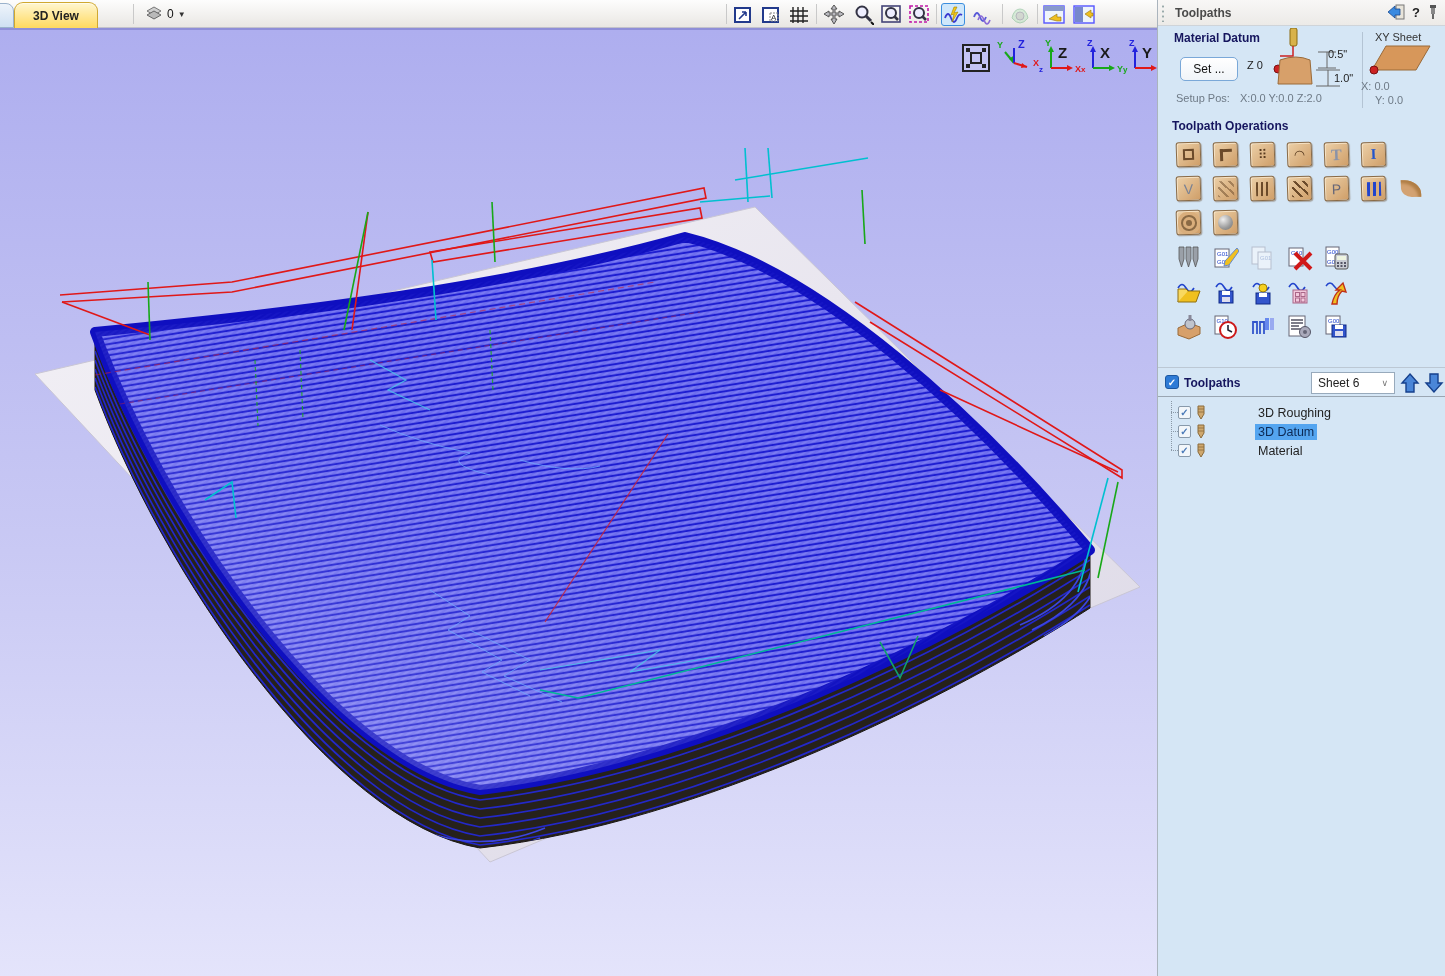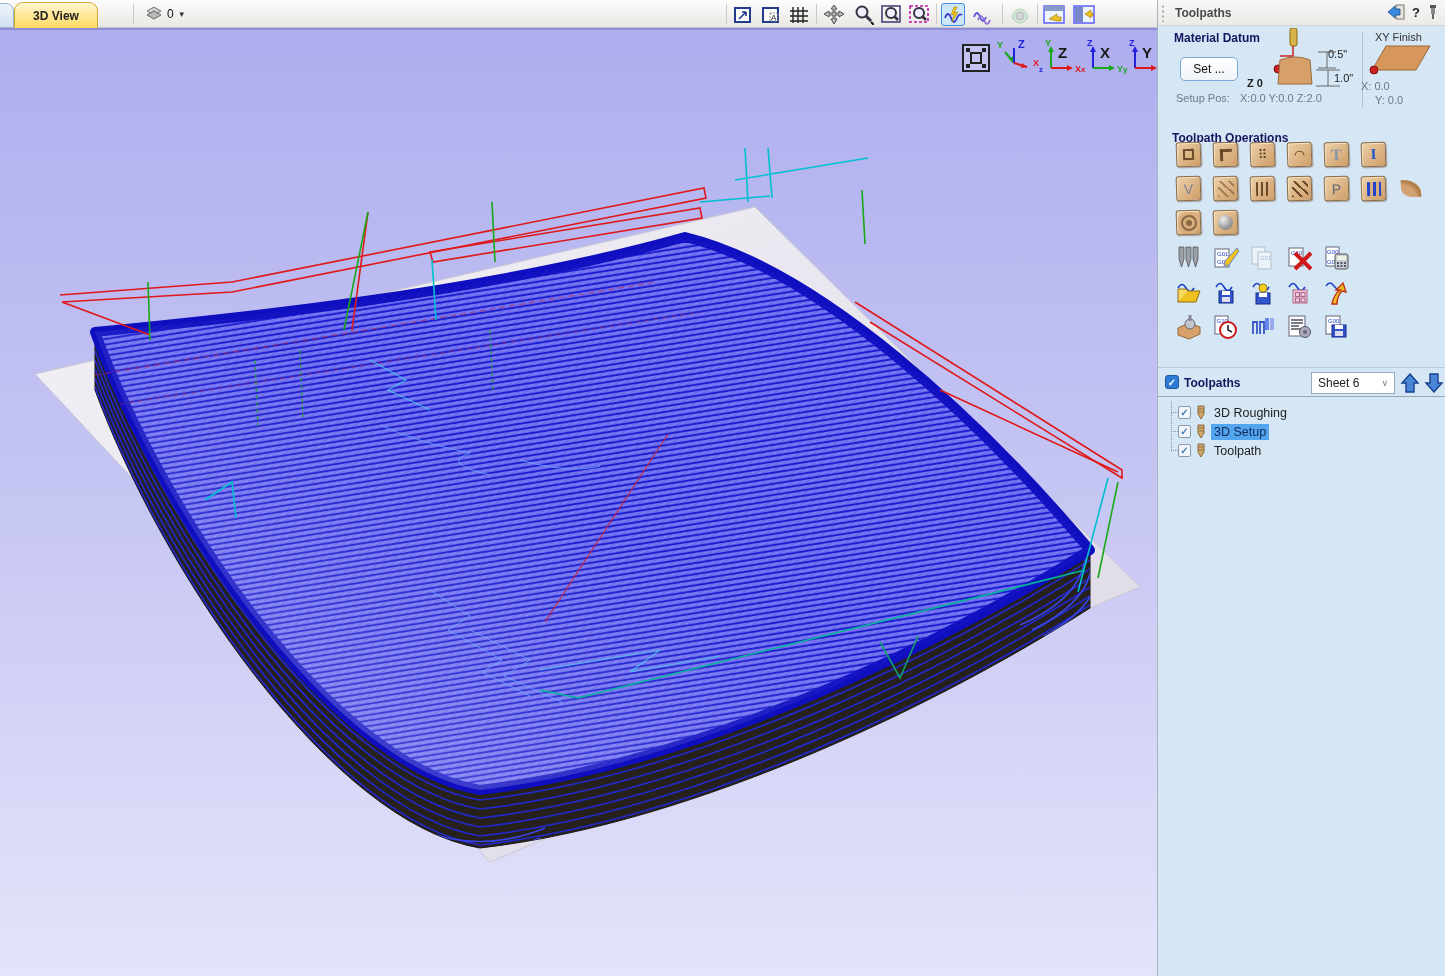--- a/index.html
+++ b/index.html
@@ -80,21 +80,21 @@
            color:#fff;font-size:10px;font-weight:bold;display:flex;align-items:center;justify-content:center;}
   .tp-title{position:absolute;left:26px;top:8px;font-size:12px;font-weight:bold;color:#16165e;}
   .sheetsel{position:absolute;left:153px;top:4px;width:84px;height:22px;background:#fff;border:1px solid #98aabc;
             font-size:12px;color:#222;display:flex;align-items:center;padding:0 6px;}
   .sheetsel .caret{margin-left:auto;color:#777;font-size:9px;}
   .arrbtn{position:absolute;top:3px;width:23px;height:24px;display:flex;align-items:center;justify-content:center;}
 
   .tp-row{position:absolute;left:20px;height:19px;display:flex;align-items:center;gap:5px;}
   .cb-list{width:13px;height:13px;background:#f2f6fa;border:1px solid #8899aa;border-radius:2px;
            color:#4a7ab8;font-size:10px;font-weight:bold;display:flex;align-items:center;justify-content:center;}
-  .tp-label{font-size:12.5px;color:#222;padding:1px 3px;}
+  .tp-label{font-size:12.5px;color:#222;padding:1px 3px;margin-left:44px;}
   .tp-label.sel{background:#54a5f0;color:#0d2a55;}
   .tree-rail{position:absolute;left:13px;top:401px;height:49px;border-left:1px dotted #8a98a6;}
   .tree-stub{position:absolute;left:13px;width:7px;border-top:1px dotted #8a98a6;}
 </style>
 </head>
 <body>
 
 <div class="app">
 
   <div class="tabbar">
@@ -395,37 +395,37 @@
       <div class="sec-title" style="left:16px;top:31px">Material Datum</div>
       <svg style="position:absolute;left:108px;top:28px" width="100" height="62">
         <rect x="24" y="0" width="7" height="18" rx="2" fill="#d8b24a" stroke="#8a6a10"></rect>
         <path d="M27 18 L27 28 L14 28" stroke="#cc2222" stroke-width="1.5" fill="none"></path>
         <circle cx="12" cy="41" r="4" fill="#cc2222" stroke="#7a1212"></circle>
         <path d="M14 32 Q30 26 44 32 L46 56 L12 56 Z" fill="#d7a06a" stroke="#9a6a38"></path>
         <path d="M52 24 L70 24 M52 40 L70 40 M61 24 L61 40" stroke="#666" stroke-width="1"></path>
         <path d="M50 42 L74 42 M50 58 L74 58 M62 42 L62 58" stroke="#666" stroke-width="1"></path>
       </svg>
       <button class="setbtn">Set ...</button>
-      <div class="mtext" style="left:89px;top:77px;font-weight:bold;color:#222">Z 0</div>
+      <div class="mtext" style="left:89px;top:59px;font-weight:normal;color:#222">Z 0</div>
       <div class="mtext" style="left:170px;top:48px;color:#222">0.5"</div>
       <div class="mtext" style="left:176px;top:72px;color:#222">1.0"</div>
       <div class="mtext gray" style="left:18px;top:92px">Setup Pos:</div>
       <div class="mtext gray" style="left:82px;top:92px">X:0.0 Y:0.0 Z:2.0</div>
       <div class="vdiv"></div>
-      <div class="mtext" style="left:217px;top:31px;color:#333">XY Finish</div>
+      <div class="mtext" style="left:217px;top:31px;color:#333">XY Sheet</div>
       <svg style="position:absolute;left:210px;top:42px" width="68" height="34">
         <polygon points="18,4 62,4 48,28 4,28" fill="#d7975a" stroke="#9a6a38"></polygon>
         <circle cx="6" cy="28" r="4" fill="#cc2222" stroke="#7a1212"></circle>
       </svg>
       <div class="mtext gray" style="left:203px;top:80px">X: 0.0</div>
       <div class="mtext gray" style="left:217px;top:94px">Y: 0.0</div>
     </div>
 
     <div>
-      <div class="sec-title" style="left:14px;top:131px">Toolpath Operations</div>
+      <div class="sec-title" style="left:14px;top:119px">Toolpath Operations</div>
 
       <div class="tile" style="left:18px;top:142px">
           <span class="sq"></span>
         </div>
       <div class="tile" style="left:55px;top:142px">
           <span class="corner"></span>
         </div>
       <div class="tile" style="left:92px;top:142px">
           <span class="glyph">⠿</span>
         </div>
@@ -612,26 +612,26 @@
       <span class="tp-label">3D Roughing</span>
     </div>
     <div class="tp-row" style="top:422px">
       <span class="cb-list">
           <span>✓</span>
         </span>
       <svg width="10" height="15">
           <path d="M2 1 h6 v8 l-3 5 l-3-5 z" fill="#cfa86e" stroke="#8a6a3a"></path>
           <path d="M2 4 h6 M2 7 h6" stroke="#8a6a3a" stroke-width="0.8"></path>
         </svg>
-      <span class="tp-label sel">3D Setup</span>
+      <span class="tp-label sel">3D Datum</span>
     </div>
     <div class="tp-row" style="top:441px">
       <span class="cb-list">
           <span>✓</span>
         </span>
       <svg width="10" height="15">
           <path d="M2 1 h6 v8 l-3 5 l-3-5 z" fill="#cfa86e" stroke="#8a6a3a"></path>
           <path d="M2 4 h6 M2 7 h6" stroke="#8a6a3a" stroke-width="0.8"></path>
         </svg>
-      <span class="tp-label">Toolpath</span>
+      <span class="tp-label">Material</span>
     </div>
   </div>
 </div>
 
 </body></html>

